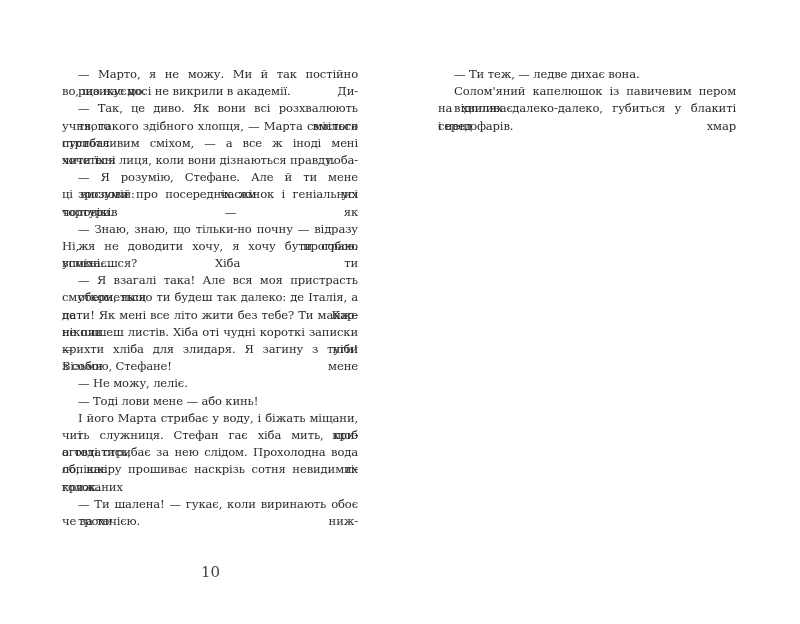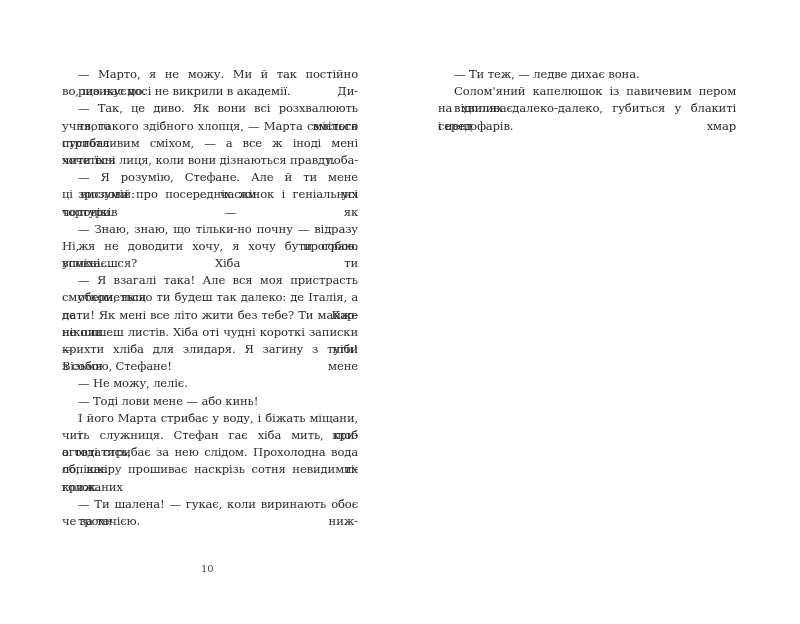--- a/index.html
+++ b/index.html
@@ -18,21 +18,21 @@
   }
   .col-left { left: 62px; top: 66px; width: 296px; }
   .col-right { left: 438px; top: 66px; width: 298px; }
   .line { white-space: nowrap; display: block; height: 17.2px; }
   .indent { padding-left: 16px; }
   .justify { text-align: justify; text-align-last: justify; white-space: normal; }
   .page-number {
     position: absolute;
     left: 201px; top: 563px;
     font-family: "DejaVu Serif", serif;
-    font-size: 10px;
+    font-size: 15px;
     color: #444;
     text-align: center;
   }
 </style>
 </head>
 <body>
 
 <div class="page">
   <div class="col col-left" id="left-col">
       <span class="line indent justify">— Марто, я не можу. Ми й так постійно ризикуємо. Ди-</span>

